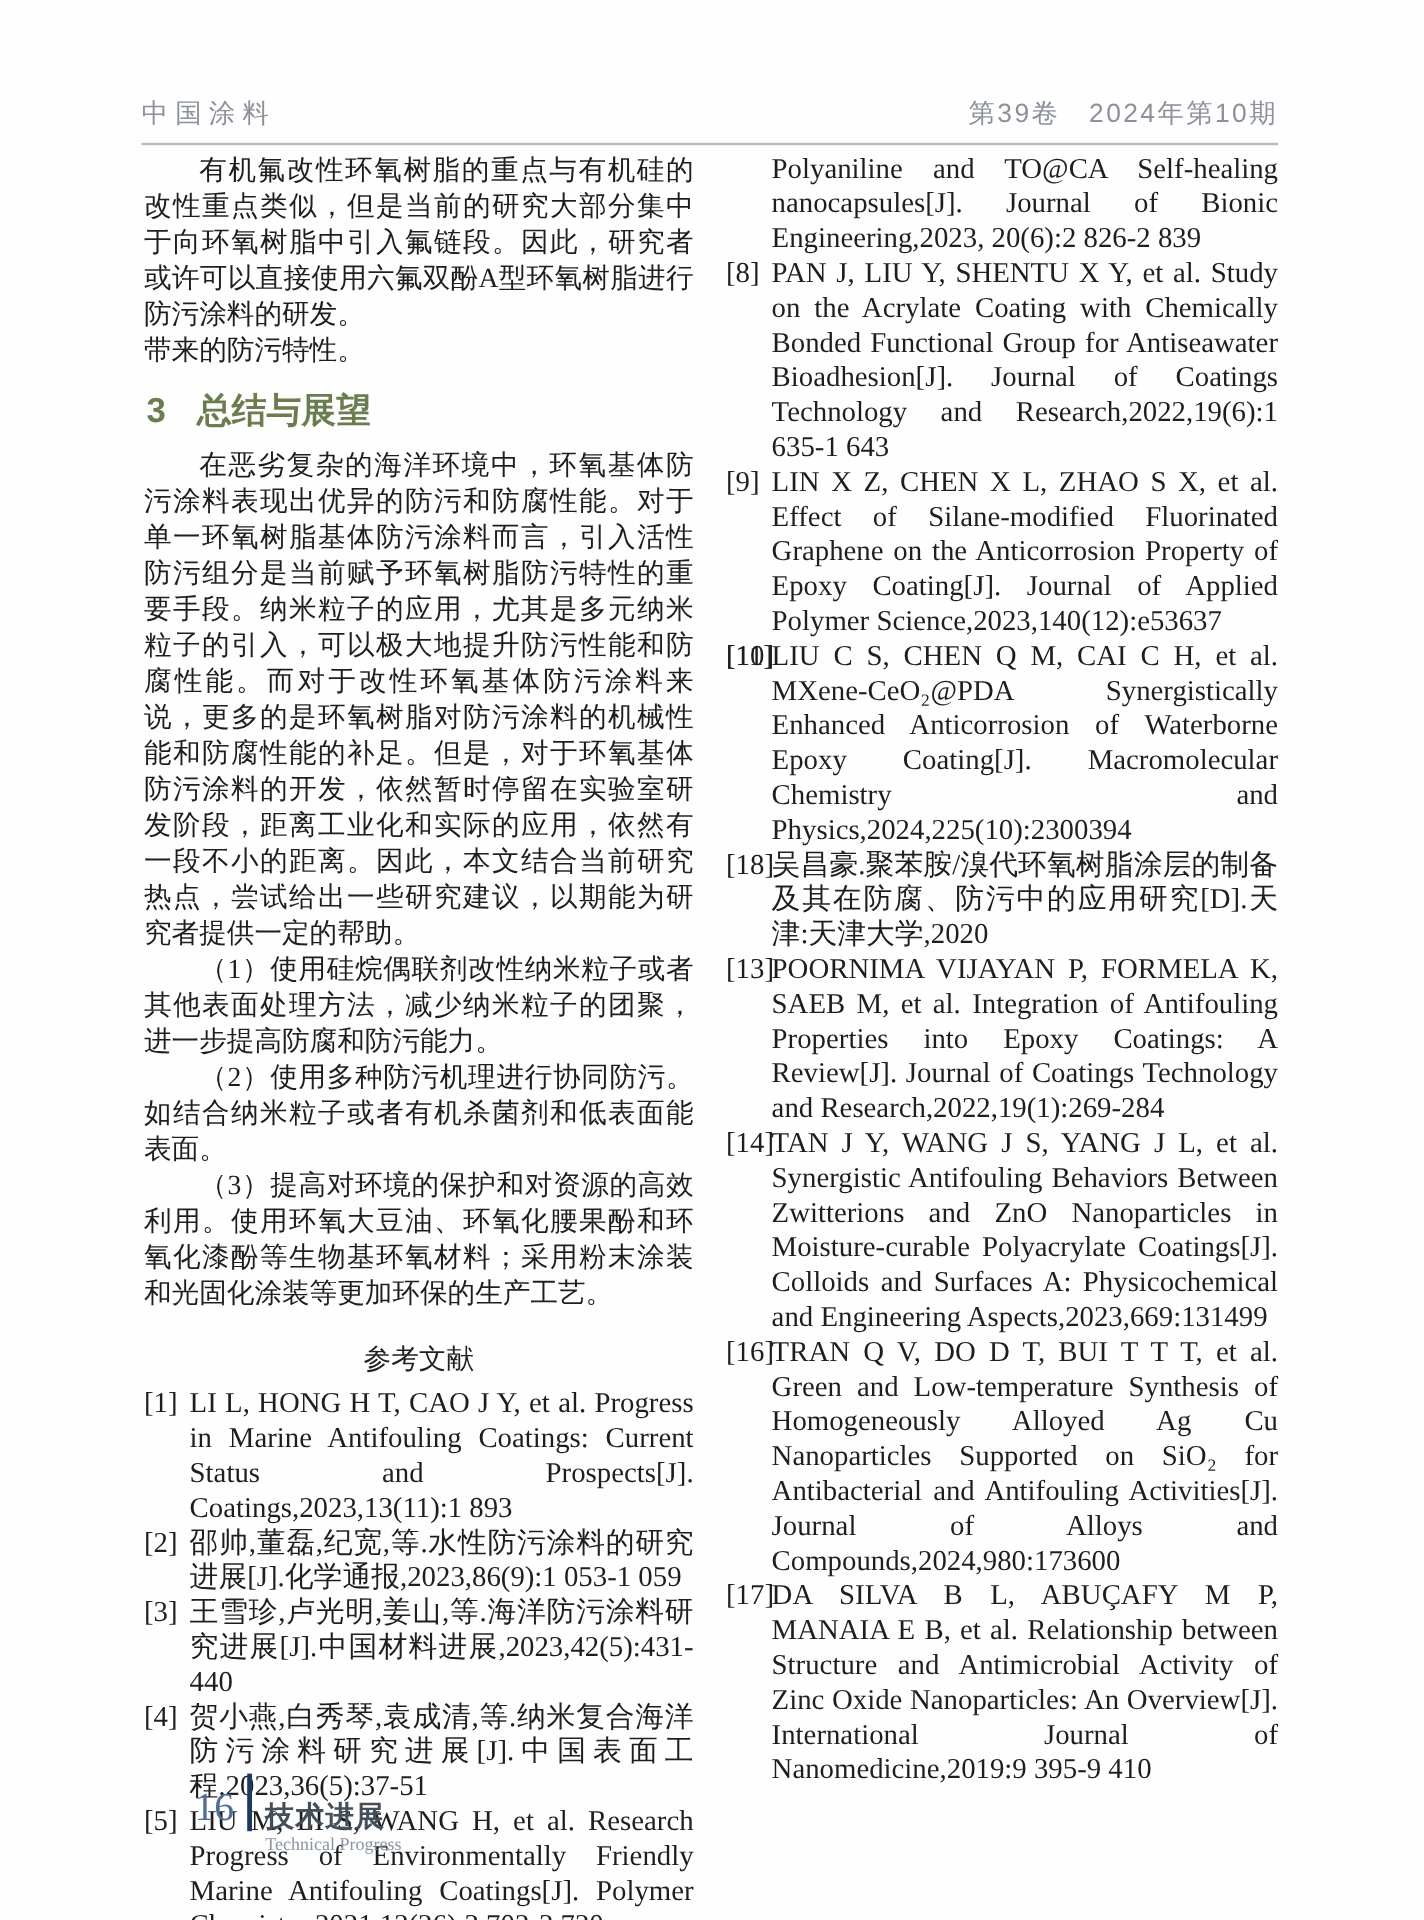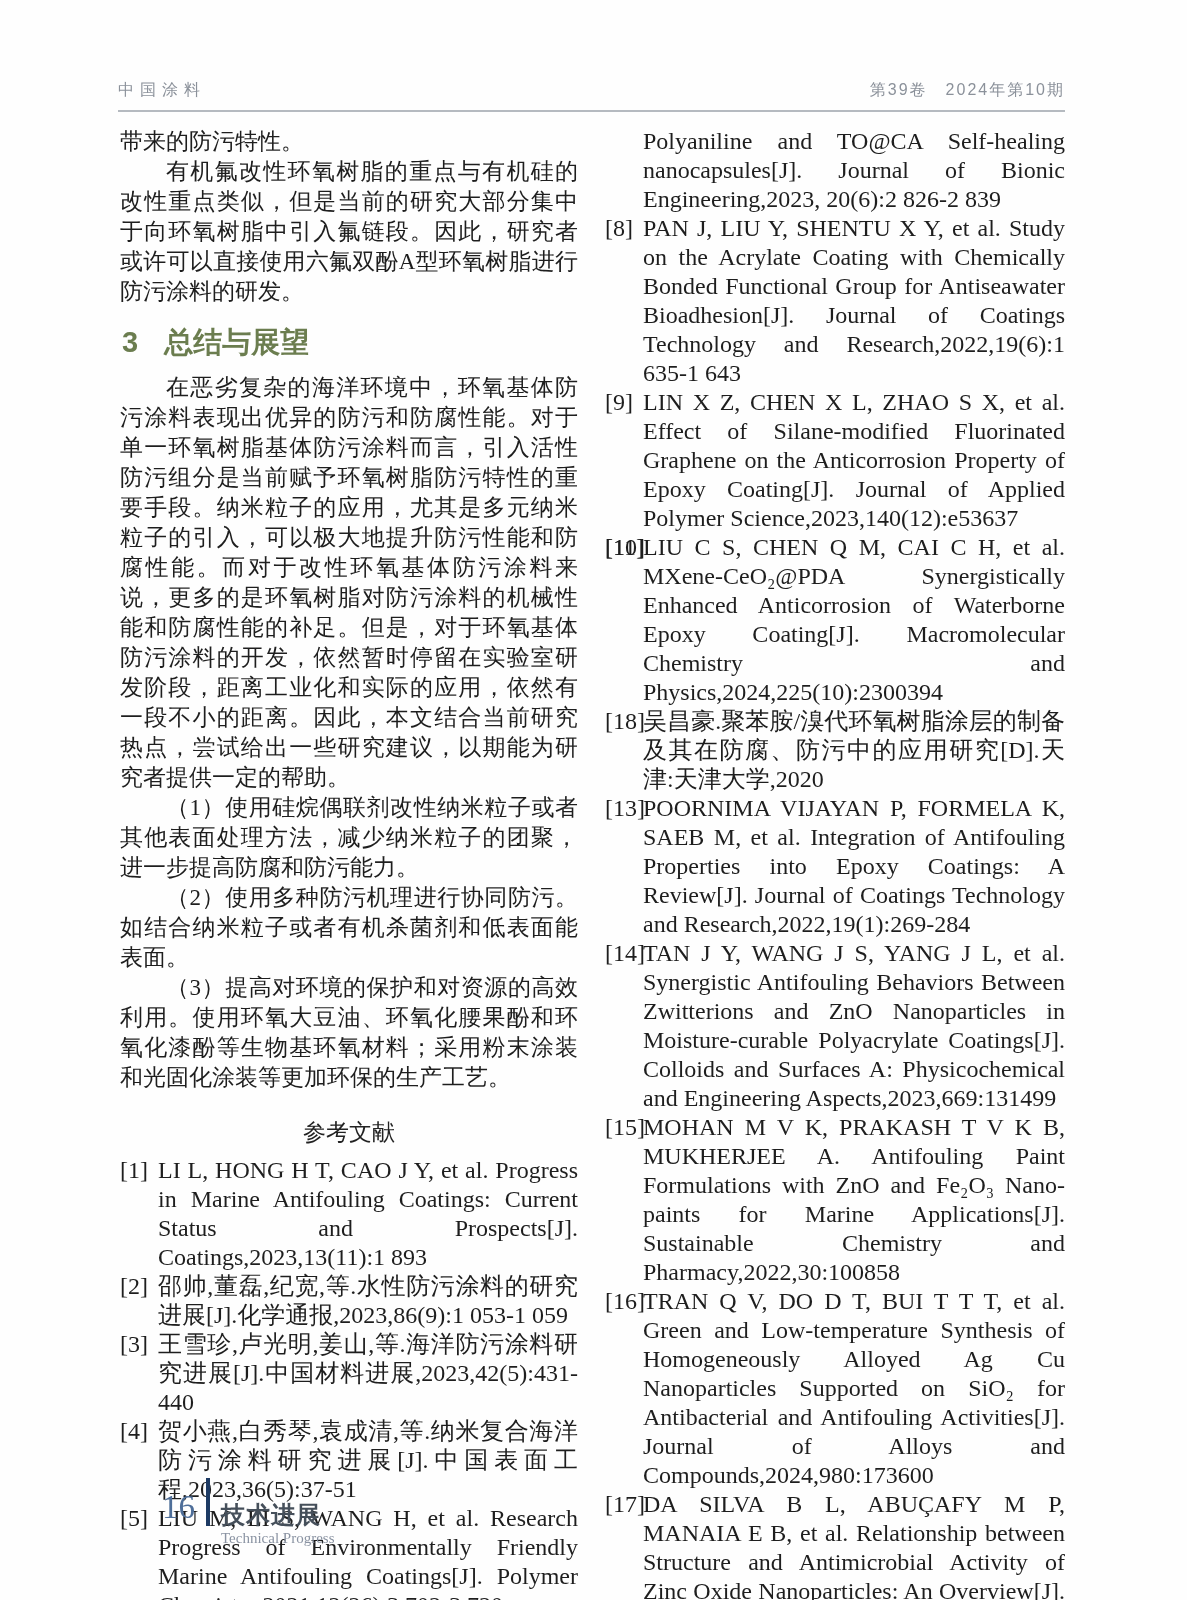--- a/index.html
+++ b/index.html
@@ -19,21 +19,21 @@
     overflow:hidden;
   }
   .page{position:absolute;inset:0;background:#fefefe;}
 
   
   .page-header{
     position:absolute;top:80px;left:118px;right:122px;
     display:flex;justify-content:space-between;align-items:flex-end;
     border-bottom:2px solid var(--rule-gray);padding-bottom:9px;
     font-family:"Liberation Sans","DejaVu Sans",sans-serif;
-    font-size:16px;color:var(--header-gray);
+    font-size:22px;color:var(--header-gray);
   }
   .journal-name{letter-spacing:6px;}
   .issue-info{letter-spacing:2px;}
 
   
   .content{
     position:absolute;top:127px;left:120px;right:122px;
     display:flex;gap:27px;
   }
   .col{width:458px;}
@@ -93,22 +93,22 @@
 <div class="page">
 
   <div class="page-header">
     <span class="journal-name">中国涂料</span>
     <span class="issue-info">第39卷　2024年第10期</span>
   </div>
 
   <div class="content">
 
     <div class="col left">
+      <p class="cn-para indent">有机氟改性环氧树脂的重点与有机硅的改性重点类似，但是当前的研究大部分集中于向环氧树脂中引入氟链段。因此，研究者或许可以直接使用六氟双酚A型环氧树脂进行防污涂料的研发。</p>
       <p class="cn-para">带来的防污特性。</p>
-      <p class="cn-para indent">有机氟改性环氧树脂的重点与有机硅的改性重点类似，但是当前的研究大部分集中于向环氧树脂中引入氟链段。因此，研究者或许可以直接使用六氟双酚A型环氧树脂进行防污涂料的研发。</p>
 
       <div class="section-heading">
         <span>3</span>
         <span>总结与展望</span>
       </div>
 
       <p class="cn-para indent">在恶劣复杂的海洋环境中，环氧基体防污涂料表现出优异的防污和防腐性能。对于单一环氧树脂基体防污涂料而言，引入活性防污组分是当前赋予环氧树脂防污特性的重要手段。纳米粒子的应用，尤其是多元纳米粒子的引入，可以极大地提升防污性能和防腐性能。而对于改性环氧基体防污涂料来说，更多的是环氧树脂对防污涂料的机械性能和防腐性能的补足。但是，对于环氧基体防污涂料的开发，依然暂时停留在实验室研发阶段，距离工业化和实际的应用，依然有一段不小的距离。因此，本文结合当前研究热点，尝试给出一些研究建议，以期能为研究者提供一定的帮助。</p>
       <p class="cn-para indent">（1）使用硅烷偶联剂改性纳米粒子或者其他表面处理方法，减少纳米粒子的团聚，进一步提高防腐和防污能力。</p>
       <p class="cn-para indent">（2）使用多种防污机理进行协同防污。如结合纳米粒子或者有机杀菌剂和低表面能表面。</p>
       <p class="cn-para indent">（3）提高对环境的保护和对资源的高效利用。使用环氧大豆油、环氧化腰果酚和环氧化漆酚等生物基环氧材料；采用粉末涂装和光固化涂装等更加环保的生产工艺。</p>
@@ -167,24 +167,20 @@
       </div>
       <div class="ref">
         <span class="ref-num">[13]</span>
         <span>POORNIMA VIJAYAN P, FORMELA K, SAEB M, et al. Integration of Antifouling Properties into Epoxy Coatings: A Review[J]. Journal of Coatings Technology and Research,2022,19(1):269-284</span>
       </div>
       <div class="ref">
         <span class="ref-num">[14]</span>
         <span>TAN J Y, WANG J S, YANG J L, et al. Synergistic Antifouling Behaviors Between Zwitterions and ZnO Nanoparticles in Moisture-curable Polyacrylate Coatings[J]. Colloids and Surfaces A: Physicochemical and Engineering Aspects,2023,669:131499</span>
       </div>
       <div class="ref">
-        <span class="ref-num">[15]</span>
-        <span>MOHAN M V K, PRAKASH T V K B, MUKHERJEE A. Antifouling Paint Formulations with ZnO and Fe₂O₃ Nano-paints for Marine Applications[J]. Sustainable Chemistry and Pharmacy,2022,30:100858</span>
-      </div>
-      <div class="ref">
         <span class="ref-num">[16]</span>
         <span>TRAN Q V, DO D T, BUI T T T, et al. Green and Low-temperature Synthesis of Homogeneously Alloyed Ag Cu Nanoparticles Supported on SiO₂ for Antibacterial and Antifouling Activities[J]. Journal of Alloys and Compounds,2024,980:173600</span>
       </div>
       <div class="ref">
         <span class="ref-num">[17]</span>
         <span>DA SILVA B L, ABUÇAFY M P, MANAIA E B, et al. Relationship between Structure and Antimicrobial Activity of Zinc Oxide Nanoparticles: An Overview[J]. International Journal of Nanomedicine,2019:9 395-9 410</span>
       </div>
 
     </div>
   </div>

